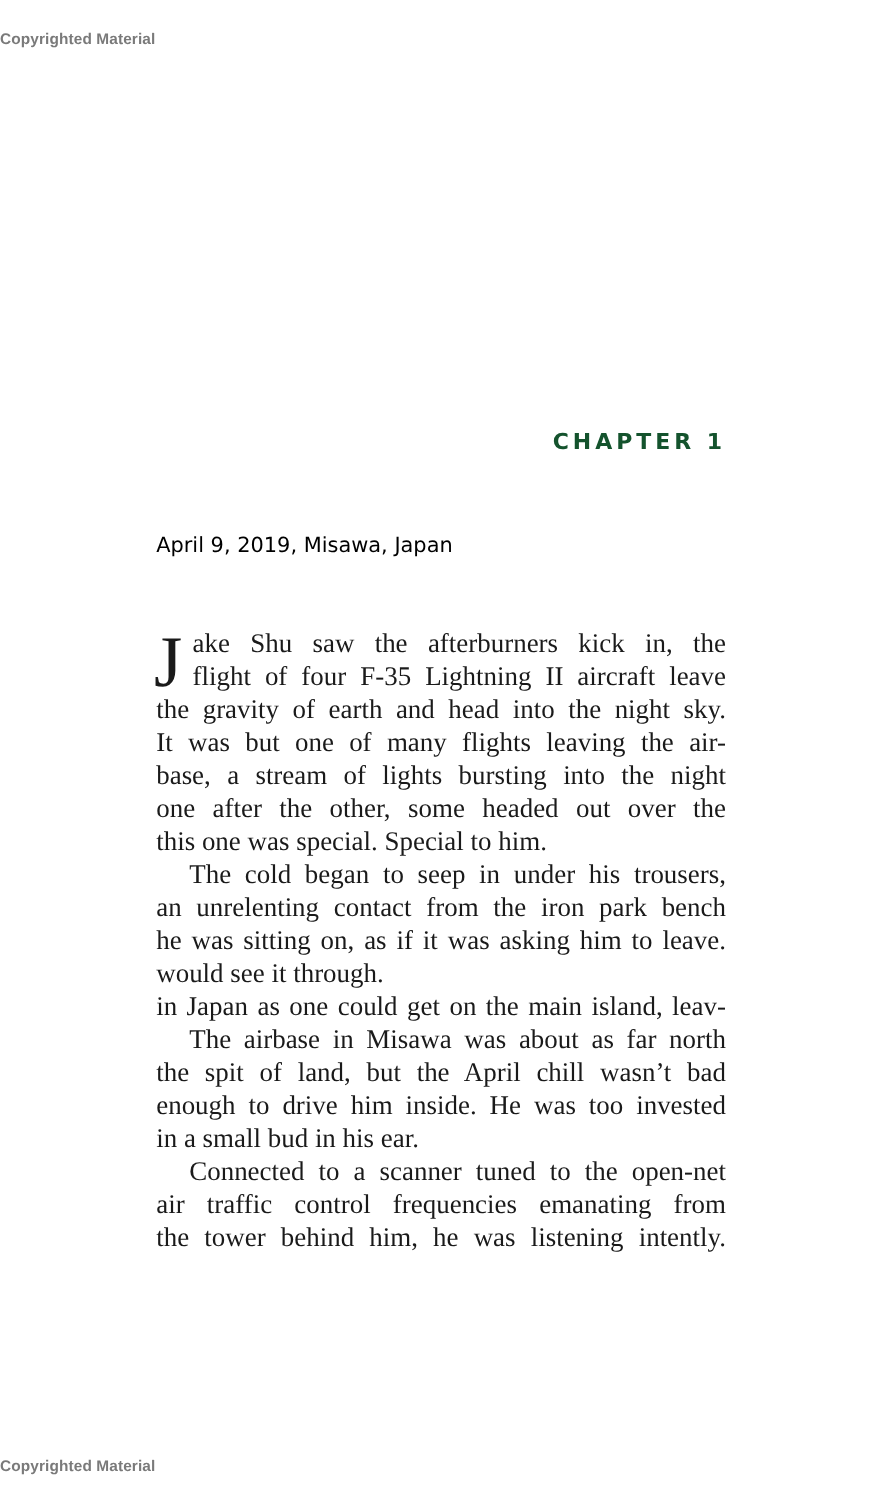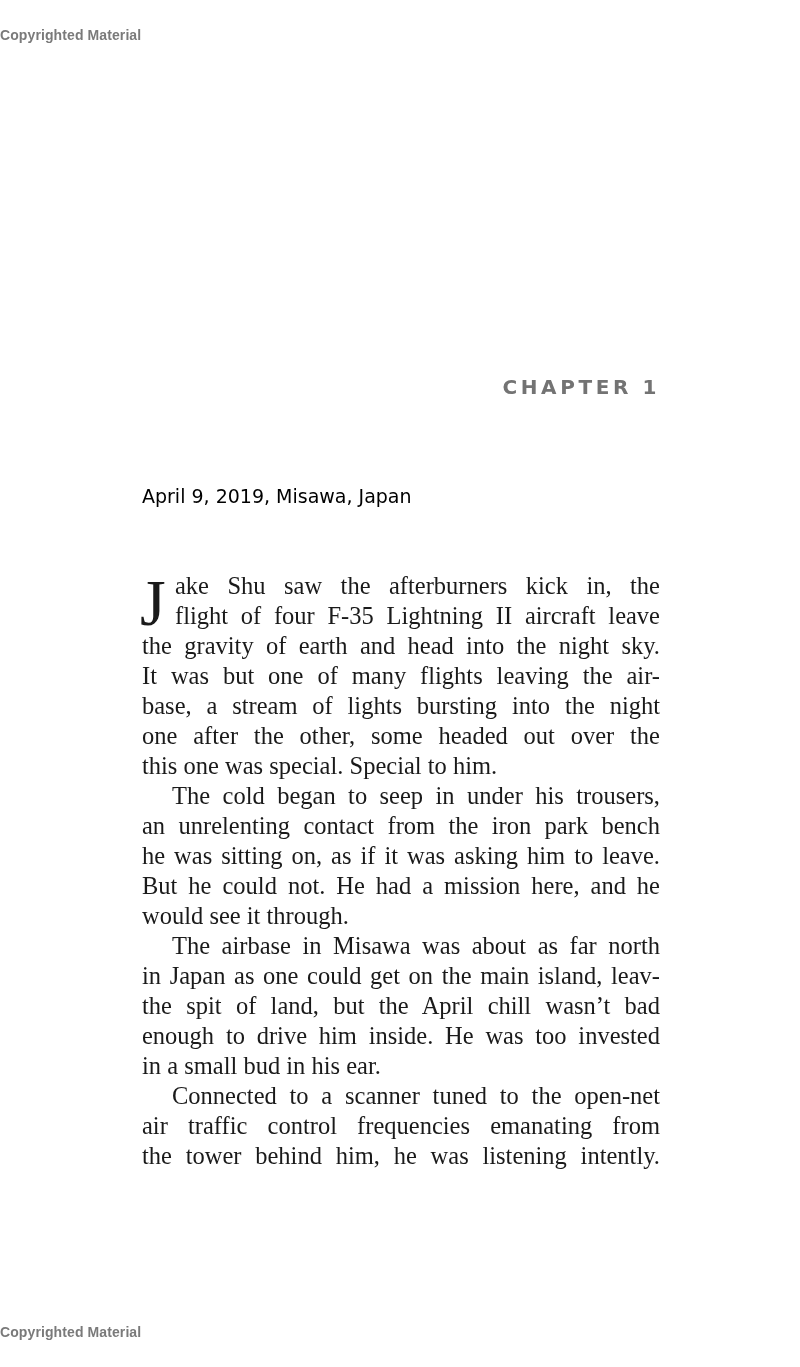--- a/index.html
+++ b/index.html
@@ -5,23 +5,23 @@
   html, body { margin: 0; padding: 0; background: #ffffff; }
   body { width: 800px; height: 1367px; position: relative; overflow: hidden; }
   .watermark {
     position: absolute; left: 0; width: 800px; text-align: left;
     font-family: "Liberation Sans", sans-serif; font-weight: bold;
     font-size: 14px; color: #7a7a7a; letter-spacing: 0.1px;
   }
   .wm-top { top: 27px; }
   .wm-bottom { top: 1324px; }
   .chapter {
-    position: absolute; top: 375px; right: 140px;
+    position: absolute; top: 389px; right: 140px;
     font-family: "DejaVu Sans", sans-serif; font-weight: bold;
-    font-size: 20px; letter-spacing: 3.6px; color: #737373;
+    font-size: 20px; letter-spacing: 3.6px; color: #14532d;
   }
   .dateline {
     position: absolute; top: 485px; left: 142px;
     font-family: "DejaVu Sans", sans-serif; font-size: 19px; color: #000000;
   }
   .body-text {
     position: absolute; top: 571px; left: 142px; width: 518px;
     font-family: "Liberation Serif", serif; font-size: 24.5px; color: #1a1a1a;
   }
   .line {
@@ -56,27 +56,26 @@
     <span class="line">It was but one of many flights leaving the air-</span>
     <span class="line">base, a stream of lights bursting into the night</span>
     <span class="line">one after the other, some headed out over the</span>
     <span class="line last">this one was special. Special to him.</span>
   </div>
 
   <div class="para">
     <span class="line indent">The cold began to seep in under his trousers,</span>
     <span class="line">an unrelenting contact from the iron park bench</span>
     <span class="line">he was sitting on, as if it was asking him to leave.</span>
-    <span class="line">But he could not. He had a mission here, and he</span>
     <span class="line last">would see it through.</span>
   </div>
 
   <div class="para">
+    <span class="line">in Japan as one could get on the main island, leav-</span>
     <span class="line indent">The airbase in Misawa was about as far north</span>
-    <span class="line">in Japan as one could get on the main island, leav-</span>
     <span class="line">the spit of land, but the April chill wasn’t bad</span>
     <span class="line">enough to drive him inside. He was too invested</span>
     <span class="line last">in a small bud in his ear.</span>
   </div>
 
   <div class="para">
     <span class="line indent">Connected to a scanner tuned to the open-net</span>
     <span class="line">air traffic control frequencies emanating from</span>
     <span class="line">the tower behind him, he was listening intently.</span>
   </div>

